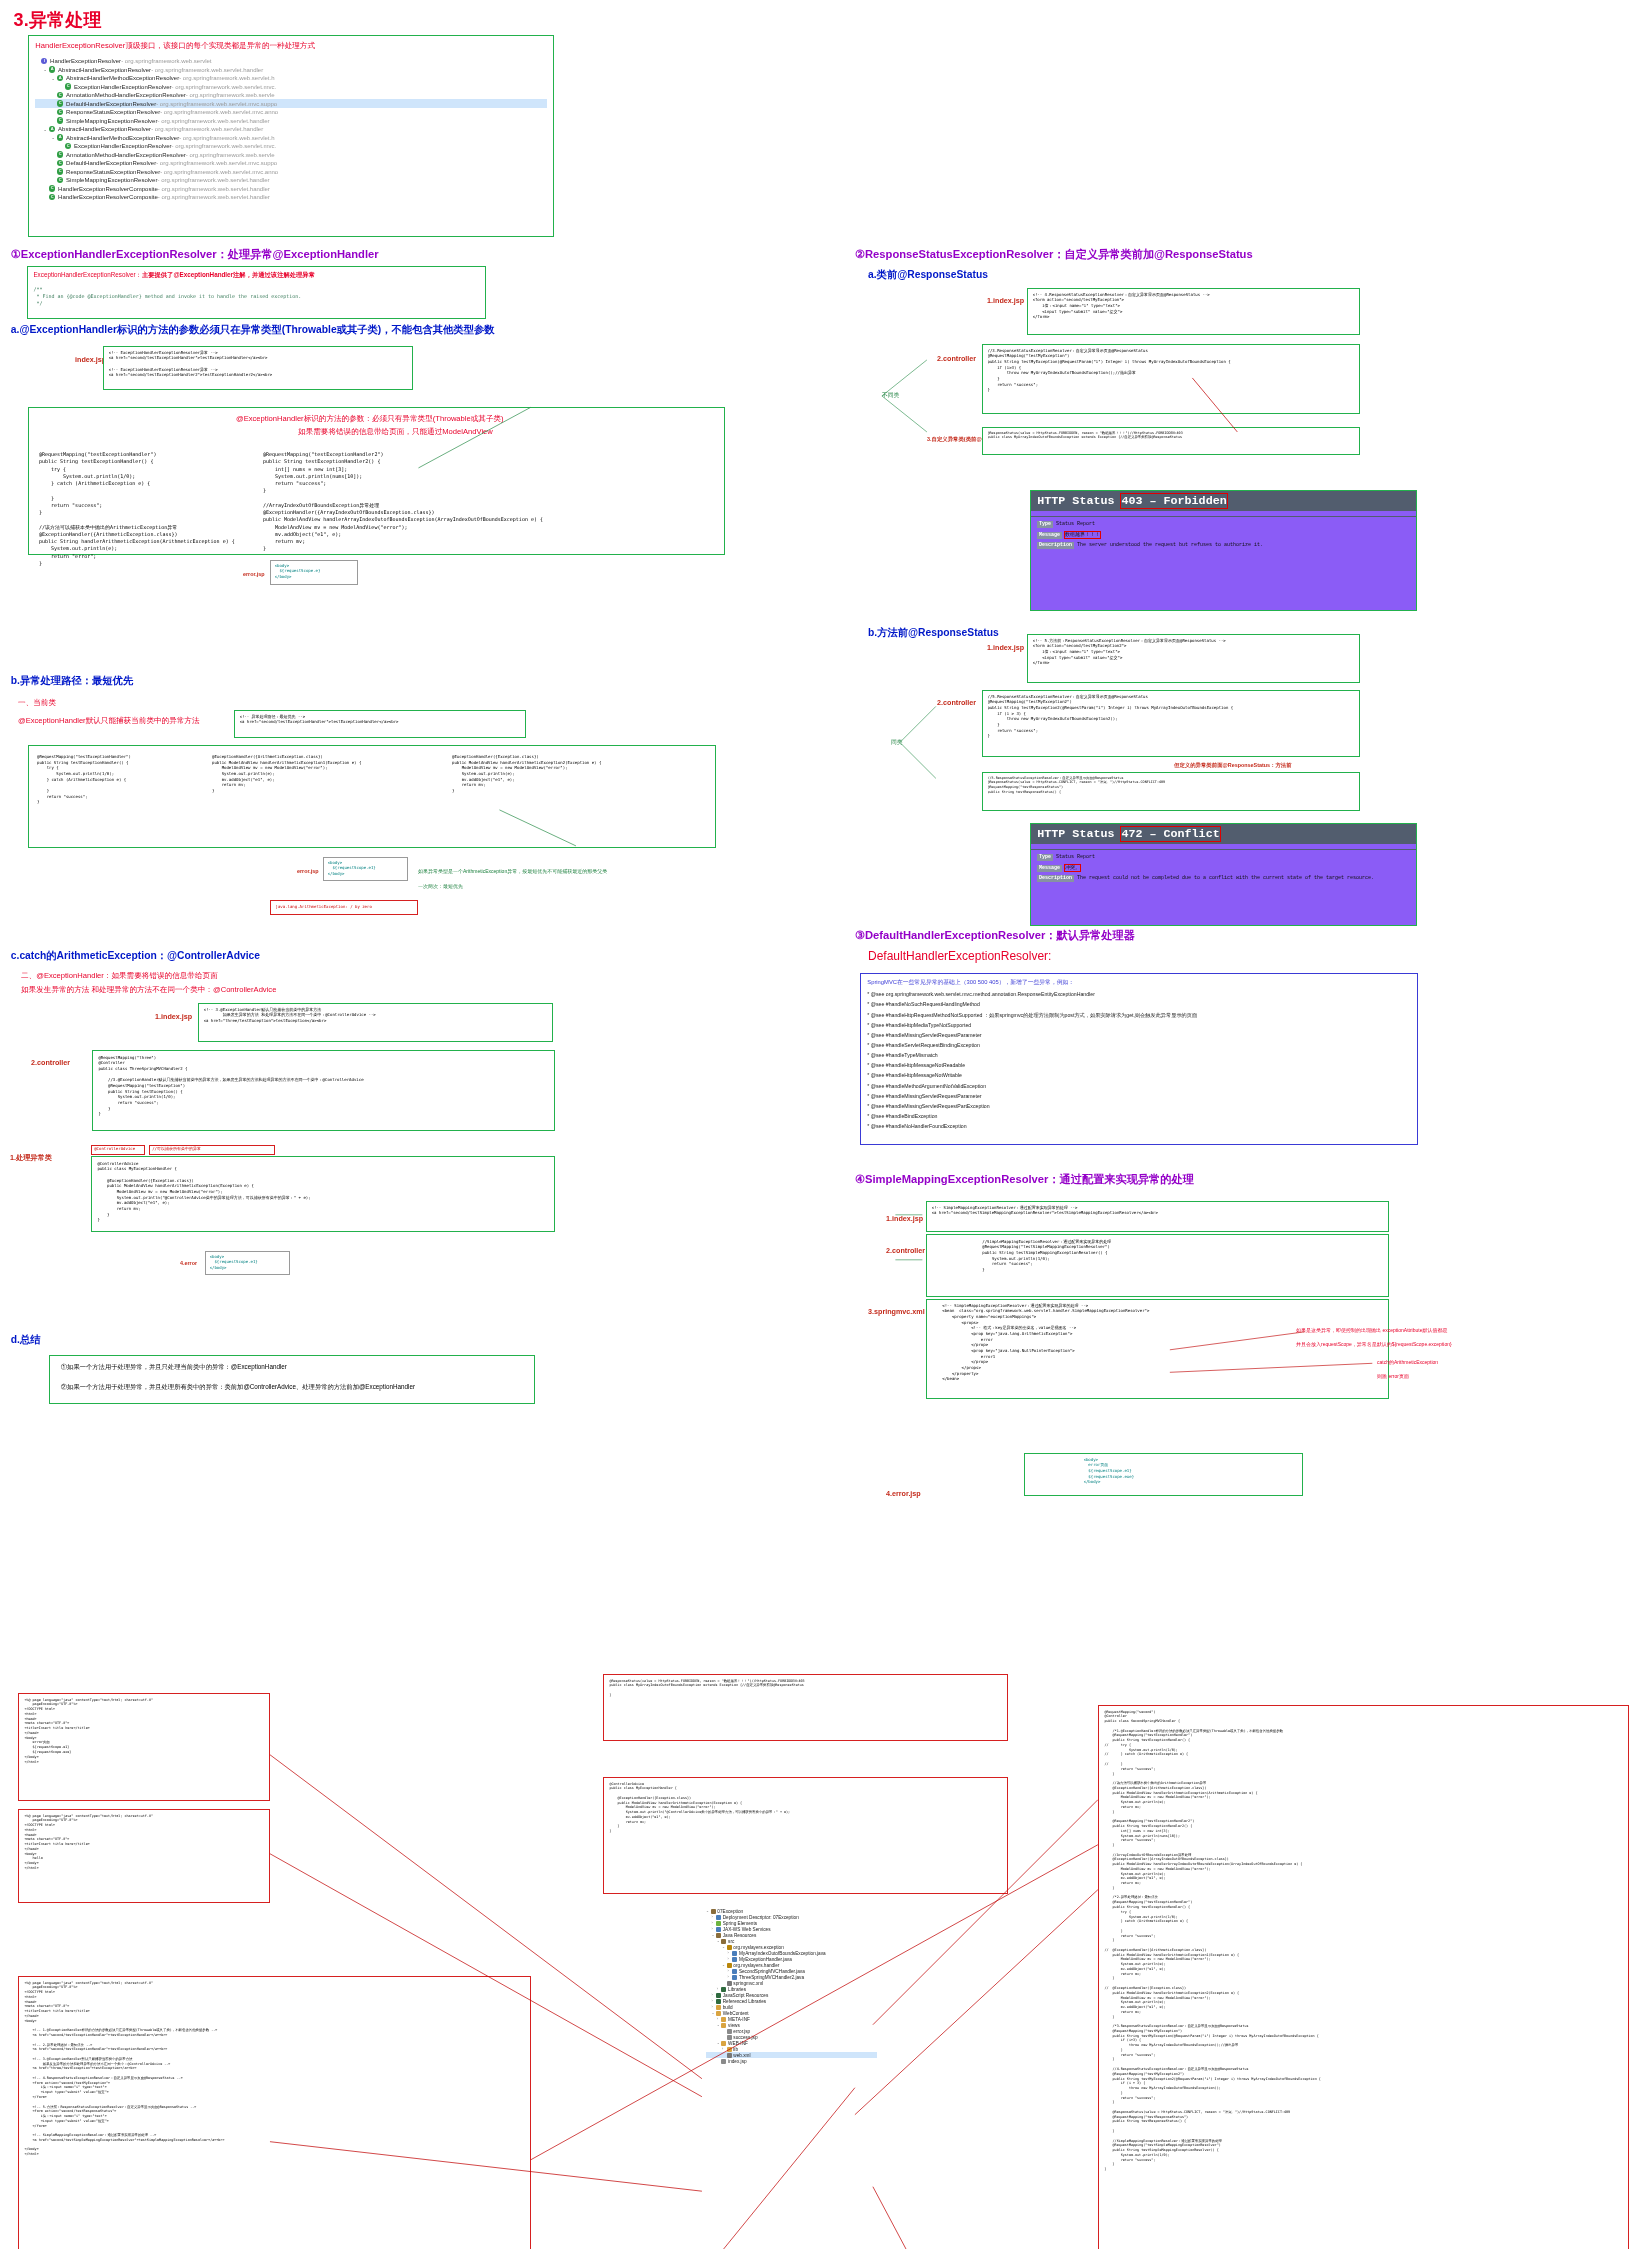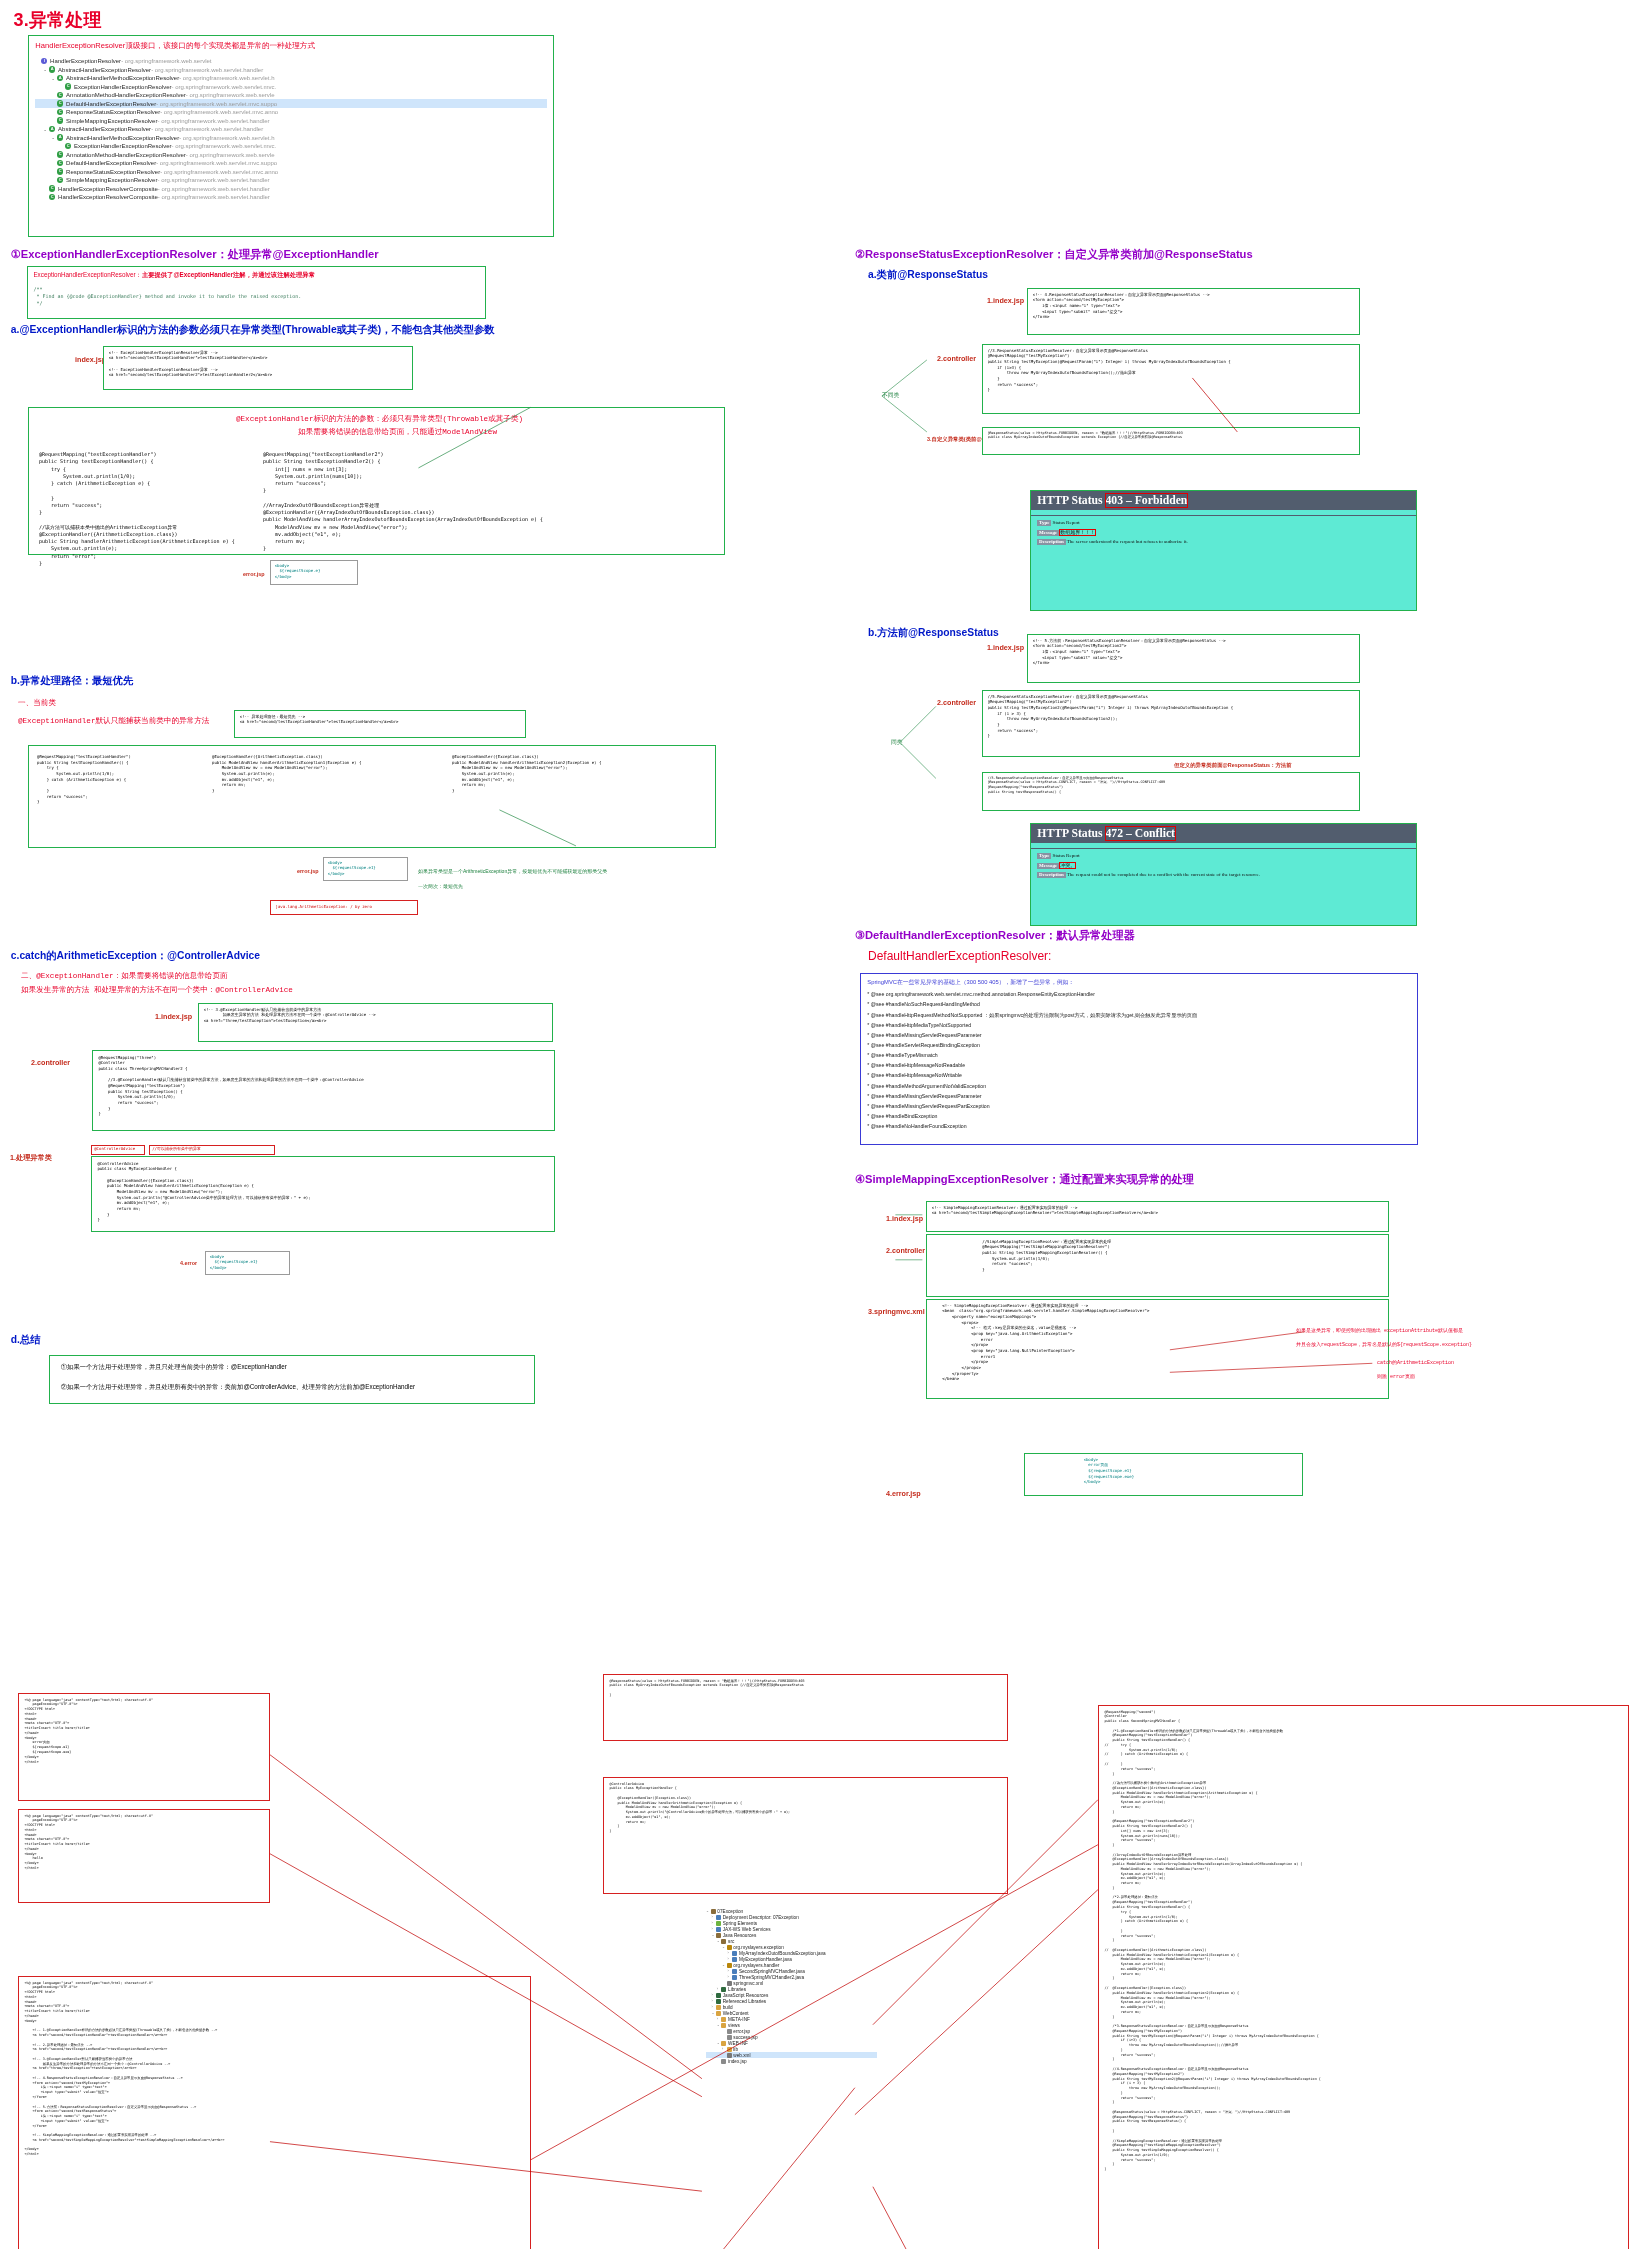--- a/index.html
+++ b/index.html
@@ -24,21 +24,21 @@
     font-family:"Liberation Sans", sans-serif;
     white-space:nowrap;
   }
   .h-sub {
     font-size:10.3px; font-weight:bold; color:#0018c8;
     font-family:"Liberation Sans", sans-serif;
     white-space:nowrap;
   }
   .note-red {
     font-size:7.6px; color:#e8002a;
-    font-family:Liberation Mono, monospace;
+    font-family:Liberation Sans, sans-serif;
     white-space:nowrap;
   }
   .note-green {
     font-size:6.7px; color:#1a7f3c;
     font-family:"Liberation Sans", sans-serif;
     white-space:nowrap;
   }
   .label-red {
     font-size:7.2px; color:#c42b1c; font-weight:bold;
     font-family:"Liberation Sans", sans-serif;
@@ -77,21 +77,21 @@
   .ic-c { background:#2f9e44; }
   .tree .sel { background:#cfe5fb; }
 
   
   .ptree { font-family:"Liberation Sans", sans-serif; font-size:4.7px; color:#1a1a1a; }
   .ptree .row { display:flex; align-items:center; height:6px; white-space:nowrap; }
   .ptree .chev { width:4.5px; color:#777; font-size:3.6px; }
   .ptree .ic { width:5px; height:5px; margin-right:1.8px; flex:none; display:inline-block; }
 
   
-  .tomcat { background:#5eead4; font-family:Liberation Serif, serif; }
+  .tomcat { background:#8b5cf6; font-family:Liberation Mono, monospace; }
   .tomcat .bar { background:#525d6e; color:#fff; font-weight:bold; font-size:11.7px; padding:3.1px 6.3px; }
   .tomcat hr { border:0; border-top:0.9px solid #525d6e; margin:4.5px 0; }
   .tomcat .ln { font-size:5px; color:#111; margin:4px 0 0 6.3px; }
   .tomcat .tagb { background:#8792a2; color:#fff; padding:0.4px 1.8px; font-weight:bold; font-size:5px; }
   .redbox { outline:0.9px solid #e00000; }
 
   svg.ov { position:absolute; left:0; top:0; width:1645px; height:2822px; pointer-events:none; }
 </style>
 </head>
 <body>

